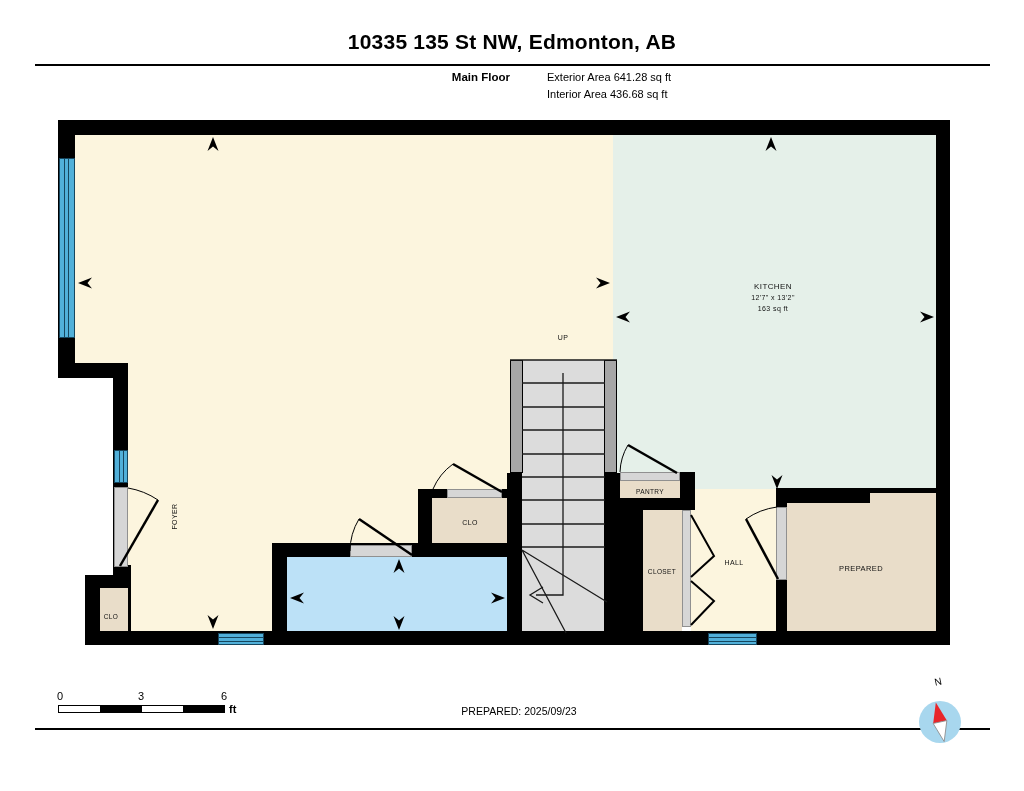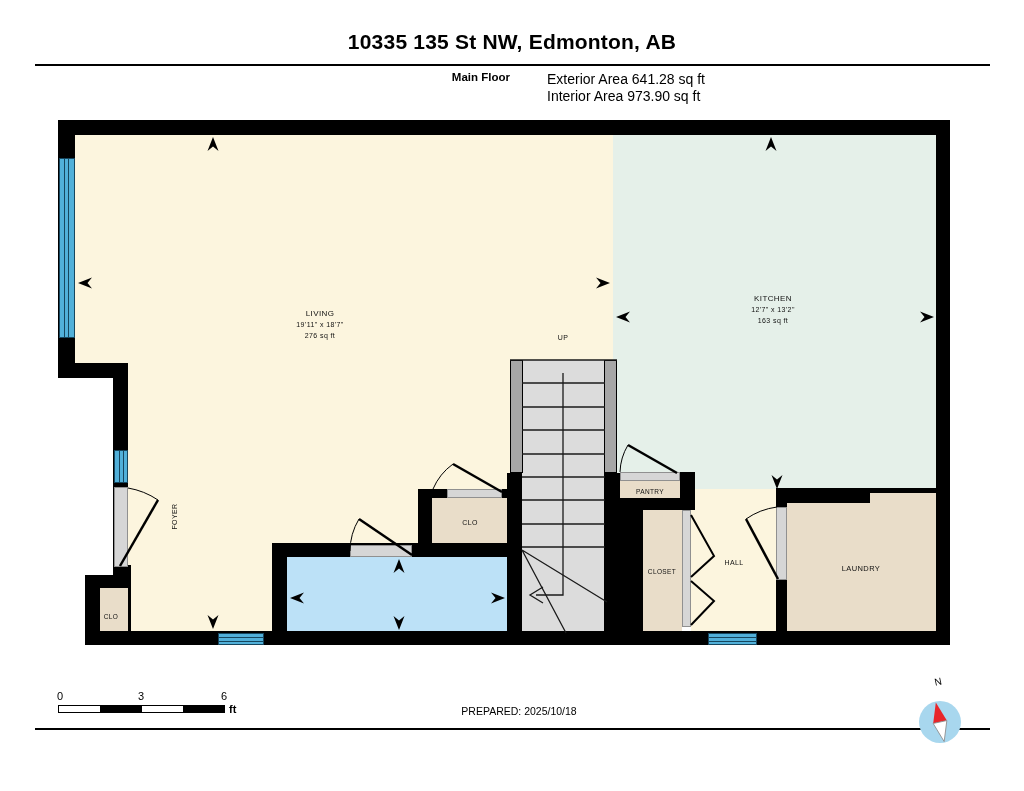--- a/index.html
+++ b/index.html
@@ -7,21 +7,21 @@
   .page {
     position:relative; width:1024px; height:791px; background:#fff;
     font-family:"Liberation Sans", sans-serif; color:#000; overflow:hidden;
   }
   .abs { position:absolute; }
   .title { top:30px; left:0; width:1024px; text-align:center;
            font-size:21px; font-weight:bold; letter-spacing:.2px; }
   .rule { left:35px; width:955px; height:2px; background:#000; }
   .subhead-floor { top:71px; left:360px; width:150px; text-align:right;
                    font-size:11.5px; font-weight:bold; }
-  .subhead-area { left:523px; font-size:14px;padding-left:24px; }
+  .subhead-area { left:523px; font-size:11px;padding-left:24px; }
   
   .room { position:absolute; z-index:1; }
   .c-living  { background:#fcf5de; }
   .c-kitchen { background:#e5f0e9; }
   .c-tan     { background:#e9ddc9; }
   .c-bath    { background:#bce1f7; }
   .c-tread   { background:#dcdcdc; }
   .c-stringer{ background:#a6a6a6; border:1px solid #000; }
   .wall { position:absolute; background:#000; z-index:2; }
   .window { position:absolute; z-index:3; border:1px solid #16465e; background:#51b0d9; }
@@ -49,21 +49,21 @@
 </style>
 </head>
 <body>
 
 <div class="page">
 
   <div class="abs title">10335 135 St NW, Edmonton, AB</div>
   <div class="abs rule" style="top:64px"></div>
   <div class="abs subhead-floor">Main Floor</div>
   <div class="abs subhead-area" style="top:71px">Exterior Area 641.28 sq ft</div>
-  <div class="abs subhead-area" style="top:88px">Interior Area 973.90 sq ft</div>
+  <div class="abs subhead-area" style="top:88px">Interior Area 436.68 sq ft</div>
 
   <div class="room c-living" style="left:75px;top:135px;width:538px;height:243px"></div>
   <div class="room c-living" style="left:128px;top:378px;width:485px;height:253px"></div>
   <div class="room c-kitchen" style="left:613px;top:135px;width:323px;height:354px"></div>
   <div class="room c-living" style="left:691px;top:489px;width:85px;height:142px"></div>
   <div class="room c-tan" style="left:785px;top:503px;width:151px;height:128px"></div>
   <div class="room c-tan" style="left:870px;top:493px;width:66px;height:10px"></div>
   <div class="room c-tan" style="left:620px;top:481px;width:60px;height:17px"></div>
   <div class="room c-tan" style="left:643px;top:510px;width:39px;height:121px"></div>
   <div class="room c-tan" style="left:432px;top:498px;width:76px;height:49px"></div>
@@ -144,50 +144,45 @@
       <path d="M399 630l-5.5-14 5.5 4.5 5.5-4.5z"></path>
       <path d="M290 598l14-5.5-4.5 5.5 4.5 5.5z"></path>
       <path d="M505 598l-14-5.5 4.5 5.5-4.5 5.5z"></path>
     </g>
     <g transform="rotate(-12 940 722)">
       <path d="M940 702L947 722L933 722Z" fill="#e8262a"></path>
       <path d="M933 722L947 722L940 742Z" fill="#ffffff" stroke="#8a8a8a" stroke-width="0.8"></path>
     </g>
   </svg>
 
-  <div class="lbl" style="left:240px;top:308px;width:160px">
-    <div class="rm">LIVING</div>
-    <div>19'11" x 18'7"</div>
-    <div>276 sq ft</div>
-  </div>
-  <div class="lbl" style="left:693px;top:293px;width:160px">
+  <div class="lbl" style="left:693px;top:281px;width:160px">
     <div class="rm">KITCHEN</div>
     <div>12'7" x 13'2"</div>
     <div>163 sq ft</div>
   </div>
   <div class="lbl" style="left:543px;top:332px;width:40px">UP</div>
   <div class="lbl small" style="left:620px;top:486px;width:60px">PANTRY</div>
   <div class="lbl" style="left:440px;top:517px;width:60px">CLO</div>
   <div class="lbl small" style="left:632px;top:566px;width:60px">CLOSET</div>
   <div class="lbl" style="left:704px;top:557px;width:60px">HALL</div>
-  <div class="lbl" style="left:801px;top:563px;width:120px;font-size:7.5px">LAUNDRY</div>
+  <div class="lbl" style="left:801px;top:563px;width:120px;font-size:7.5px">PREPARED</div>
   <div class="lbl rot" style="left:146px;top:511px;width:56px">FOYER</div>
   <div class="lbl small" style="left:81px;top:611px;width:60px">CLO</div>
 
   <div class="abs tick" style="left:50px">0</div>
   <div class="abs tick" style="left:131px">3</div>
   <div class="abs tick" style="left:214px">6</div>
   <div class="abs bar">
     <div style="width:41px;background:#fff"></div>
     <div style="width:42px;background:#000"></div>
     <div style="width:41px;background:#fff"></div>
     <div style="width:41px;background:#000"></div>
   </div>
   <div class="abs ft">ft</div>
 
-  <div class="abs prepared">PREPARED: 2025/10/18</div>
+  <div class="abs prepared">PREPARED: 2025/09/23</div>
 
   <div class="abs compass-circle"></div>
   <div class="abs compass-n">N</div>
 
   <div class="abs rule" style="top:728px"></div>
 
 </div>
 
 </body></html>

